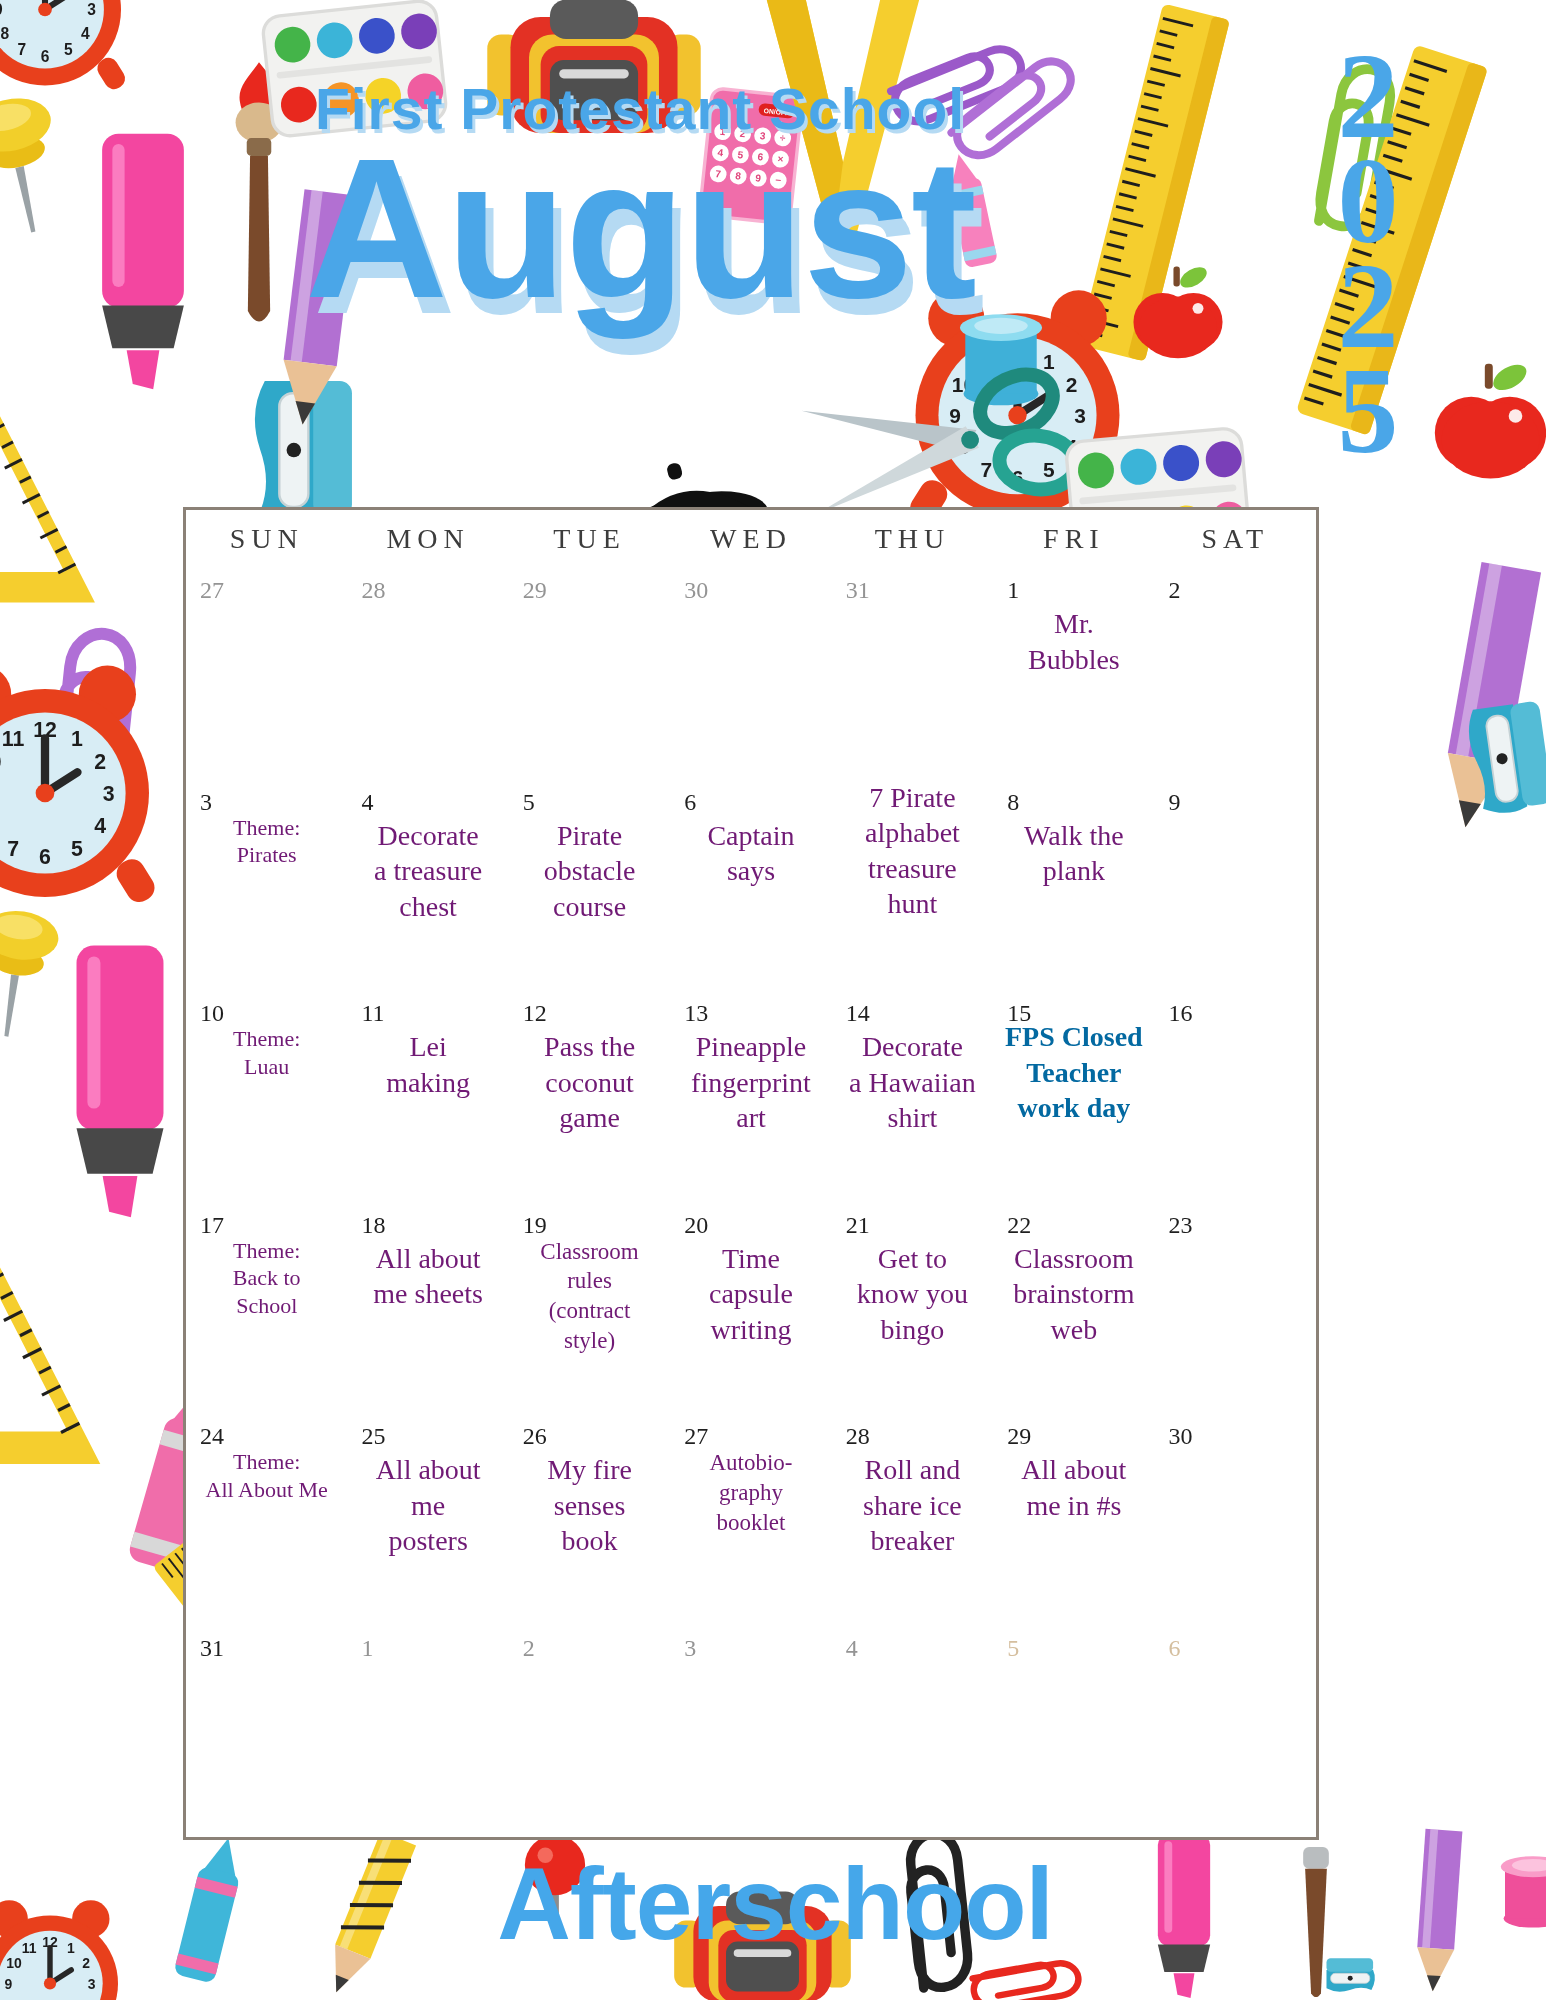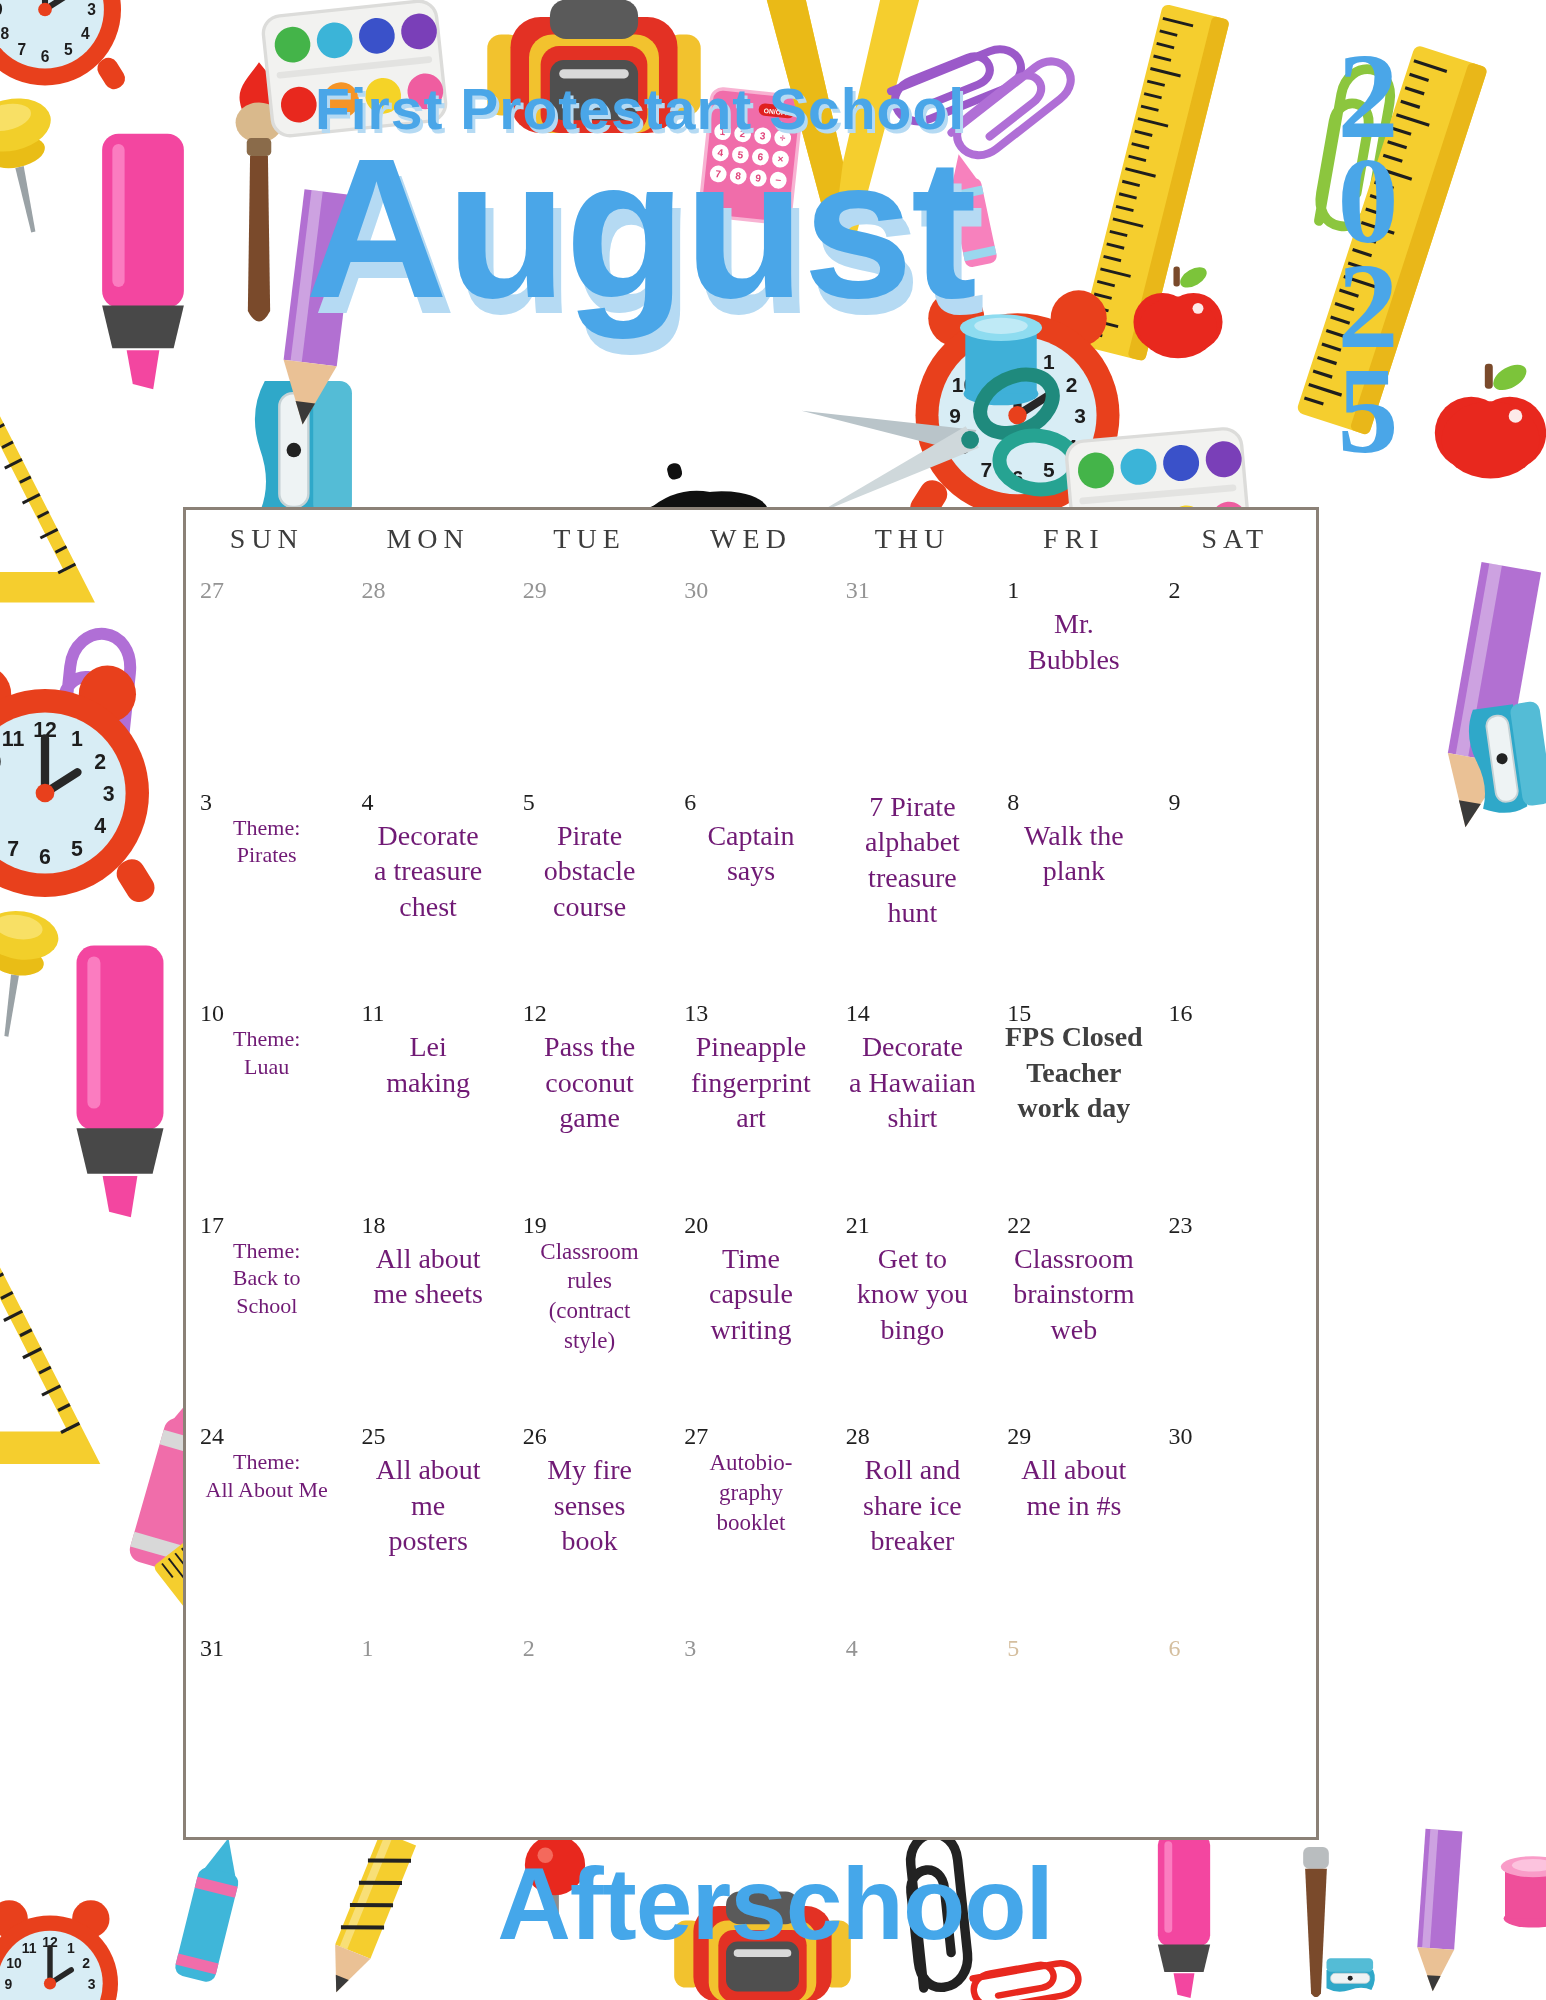--- a/index.html
+++ b/index.html
@@ -23,22 +23,22 @@
   .hcell{background:#fff;display:flex;align-items:center;justify-content:center;
     font-family:"Liberation Serif",serif;font-size:28px;letter-spacing:6px;color:#3c3c3c;}
   .cell{background:#fff;font-family:"Liberation Serif",serif;overflow:hidden;}
   .daynum{display:block;margin:10px 0 0 14px;font-size:24px;line-height:1;color:#1f1f1f;}
   .muted .daynum{color:#949494;}
   .tan .daynum{color:#d5bf9f;}
   .evt{text-align:center;font-size:28px;line-height:1.27;color:#701a75;white-space:pre-line;
     margin-top:4px;padding:0 2px;}
   .theme .evt{font-size:22px;margin-top:0;}
   .small .evt{font-size:23px;margin-top:0;line-height:1.3;}
-  .red .evt{color:#404040;font-weight:bold;margin-top:-6px;}
-  .inline .evt{margin-top:9px;text-align:center;}
+  .red .evt{color:#0369a1;font-weight:bold;margin-top:-6px;}
+  .inline .evt{margin-top:0;text-align:center;}
 </style>
 </head>
 <body>
 
 <div class="page">
   <div id="decor">
       <div class="deco" style="left: -50px; top: -95px; width: 190px; height: 190px;">
         <svg viewBox="0 0 100 100">
       <rect x="10" y="80" width="11" height="17" rx="5" fill="#e8401c" transform="rotate(32 15 88)"></rect>
       <rect x="79" y="80" width="11" height="17" rx="5" fill="#e8401c" transform="rotate(-32 85 88)"></rect>

